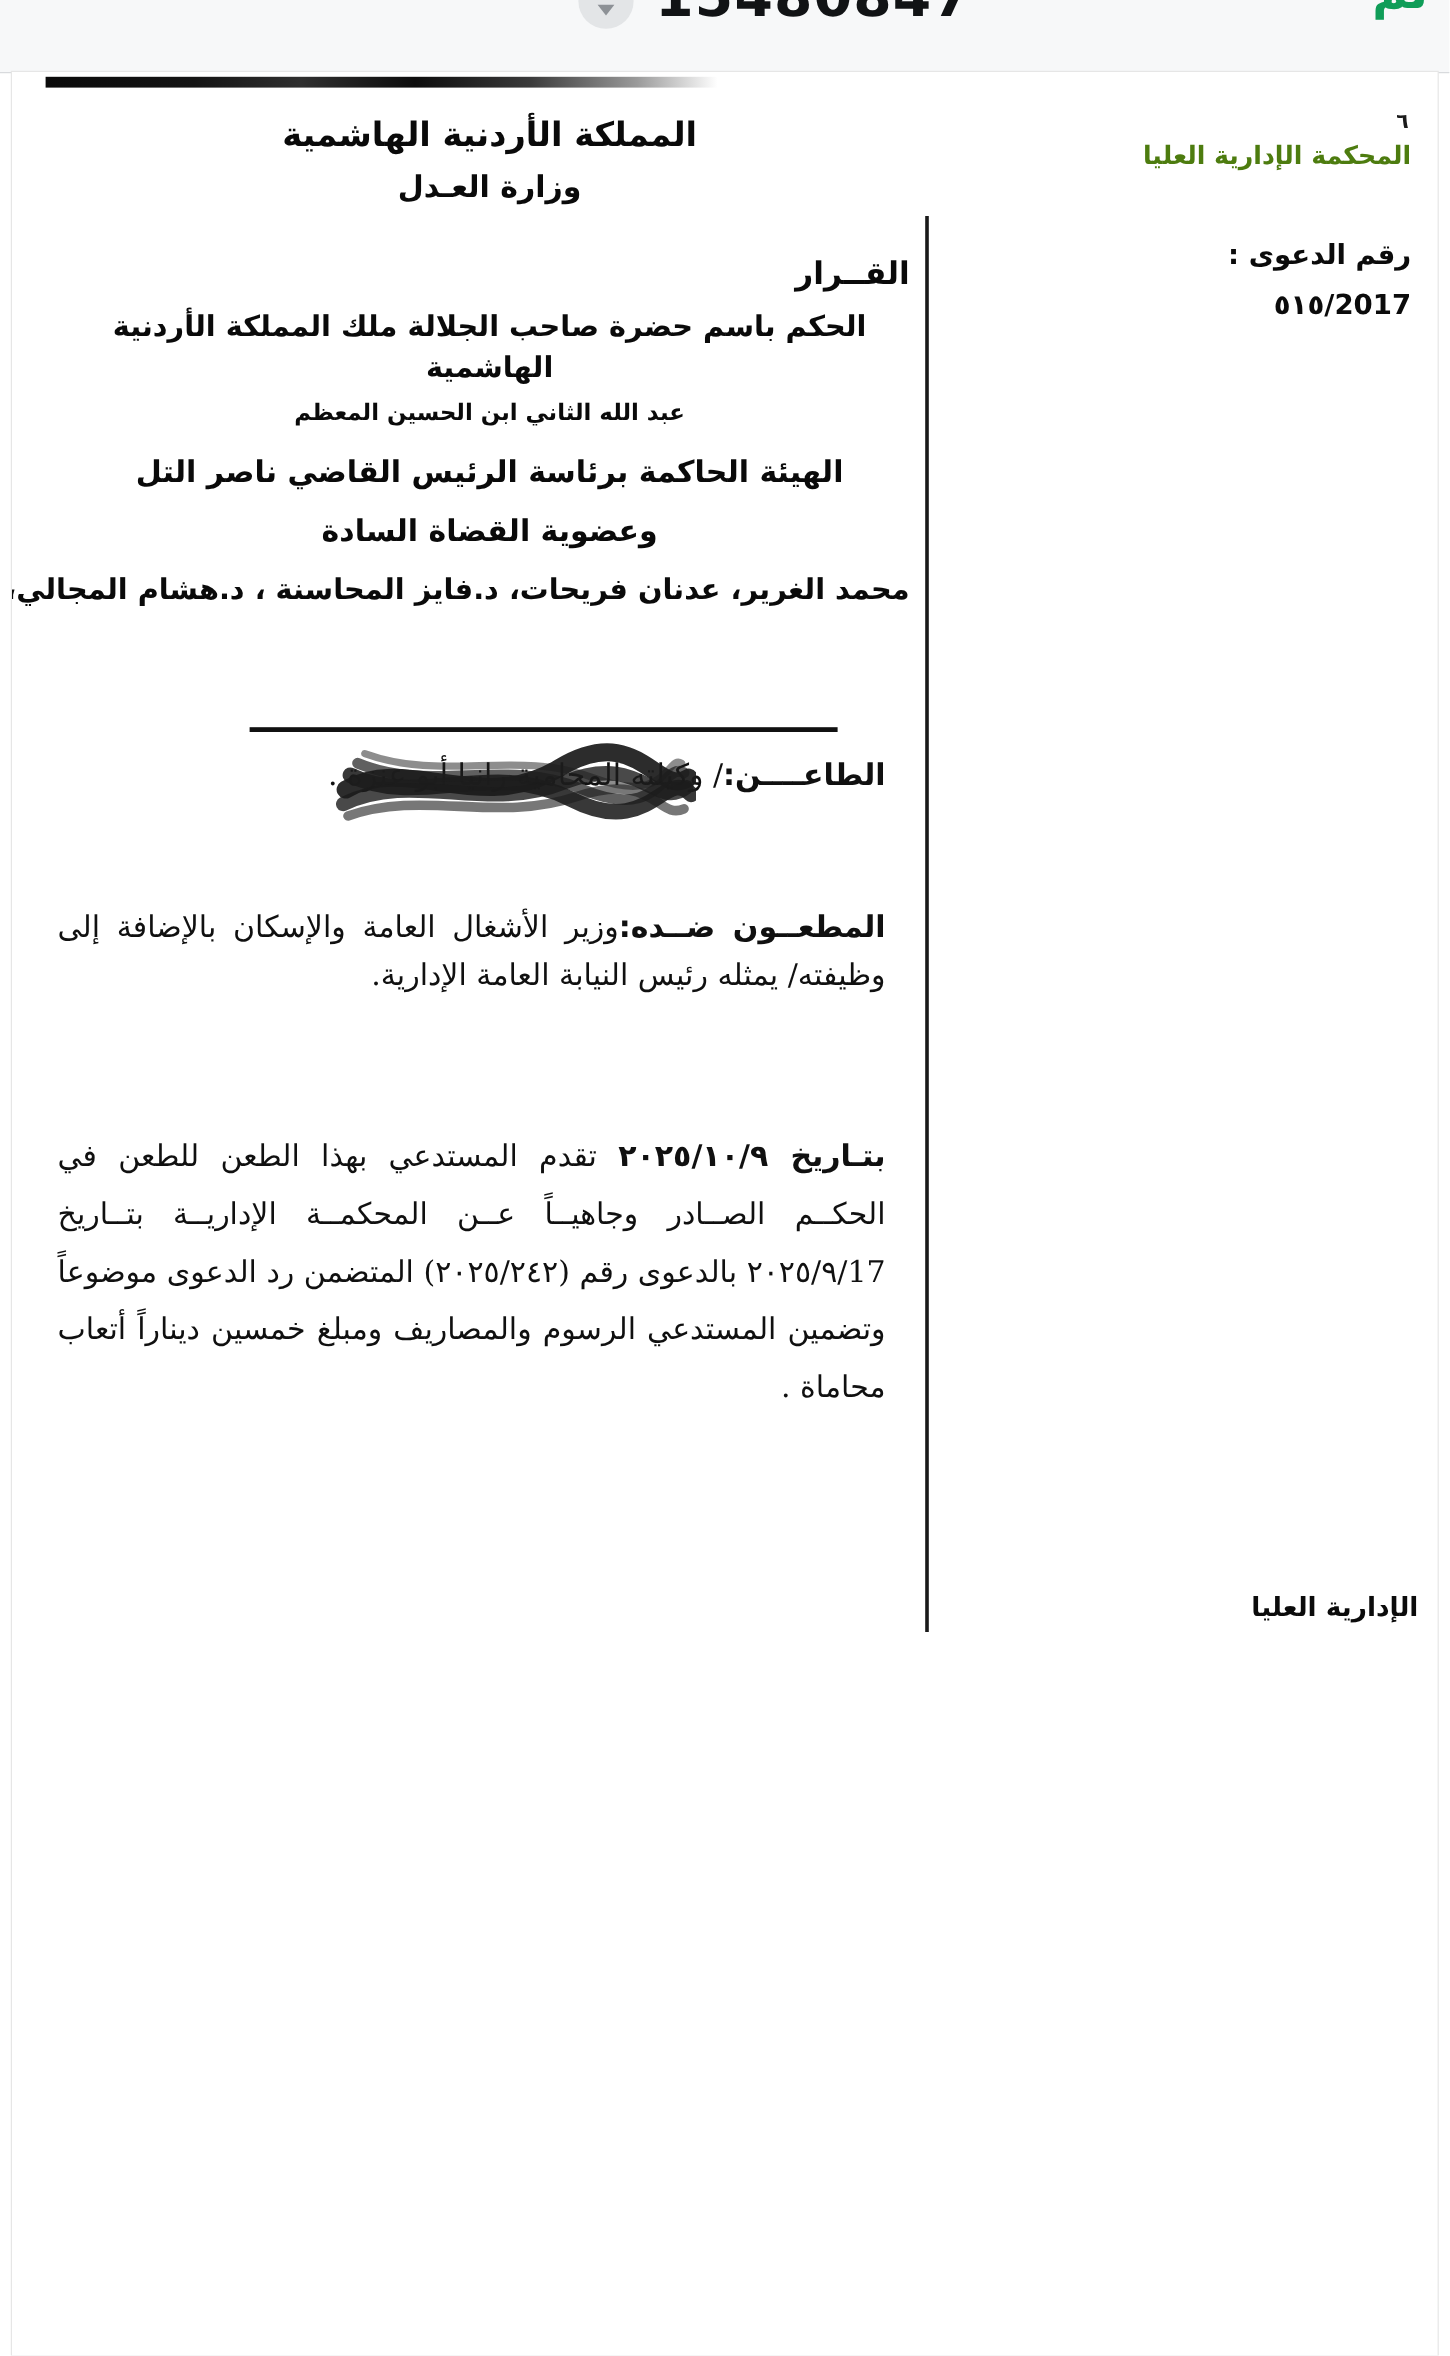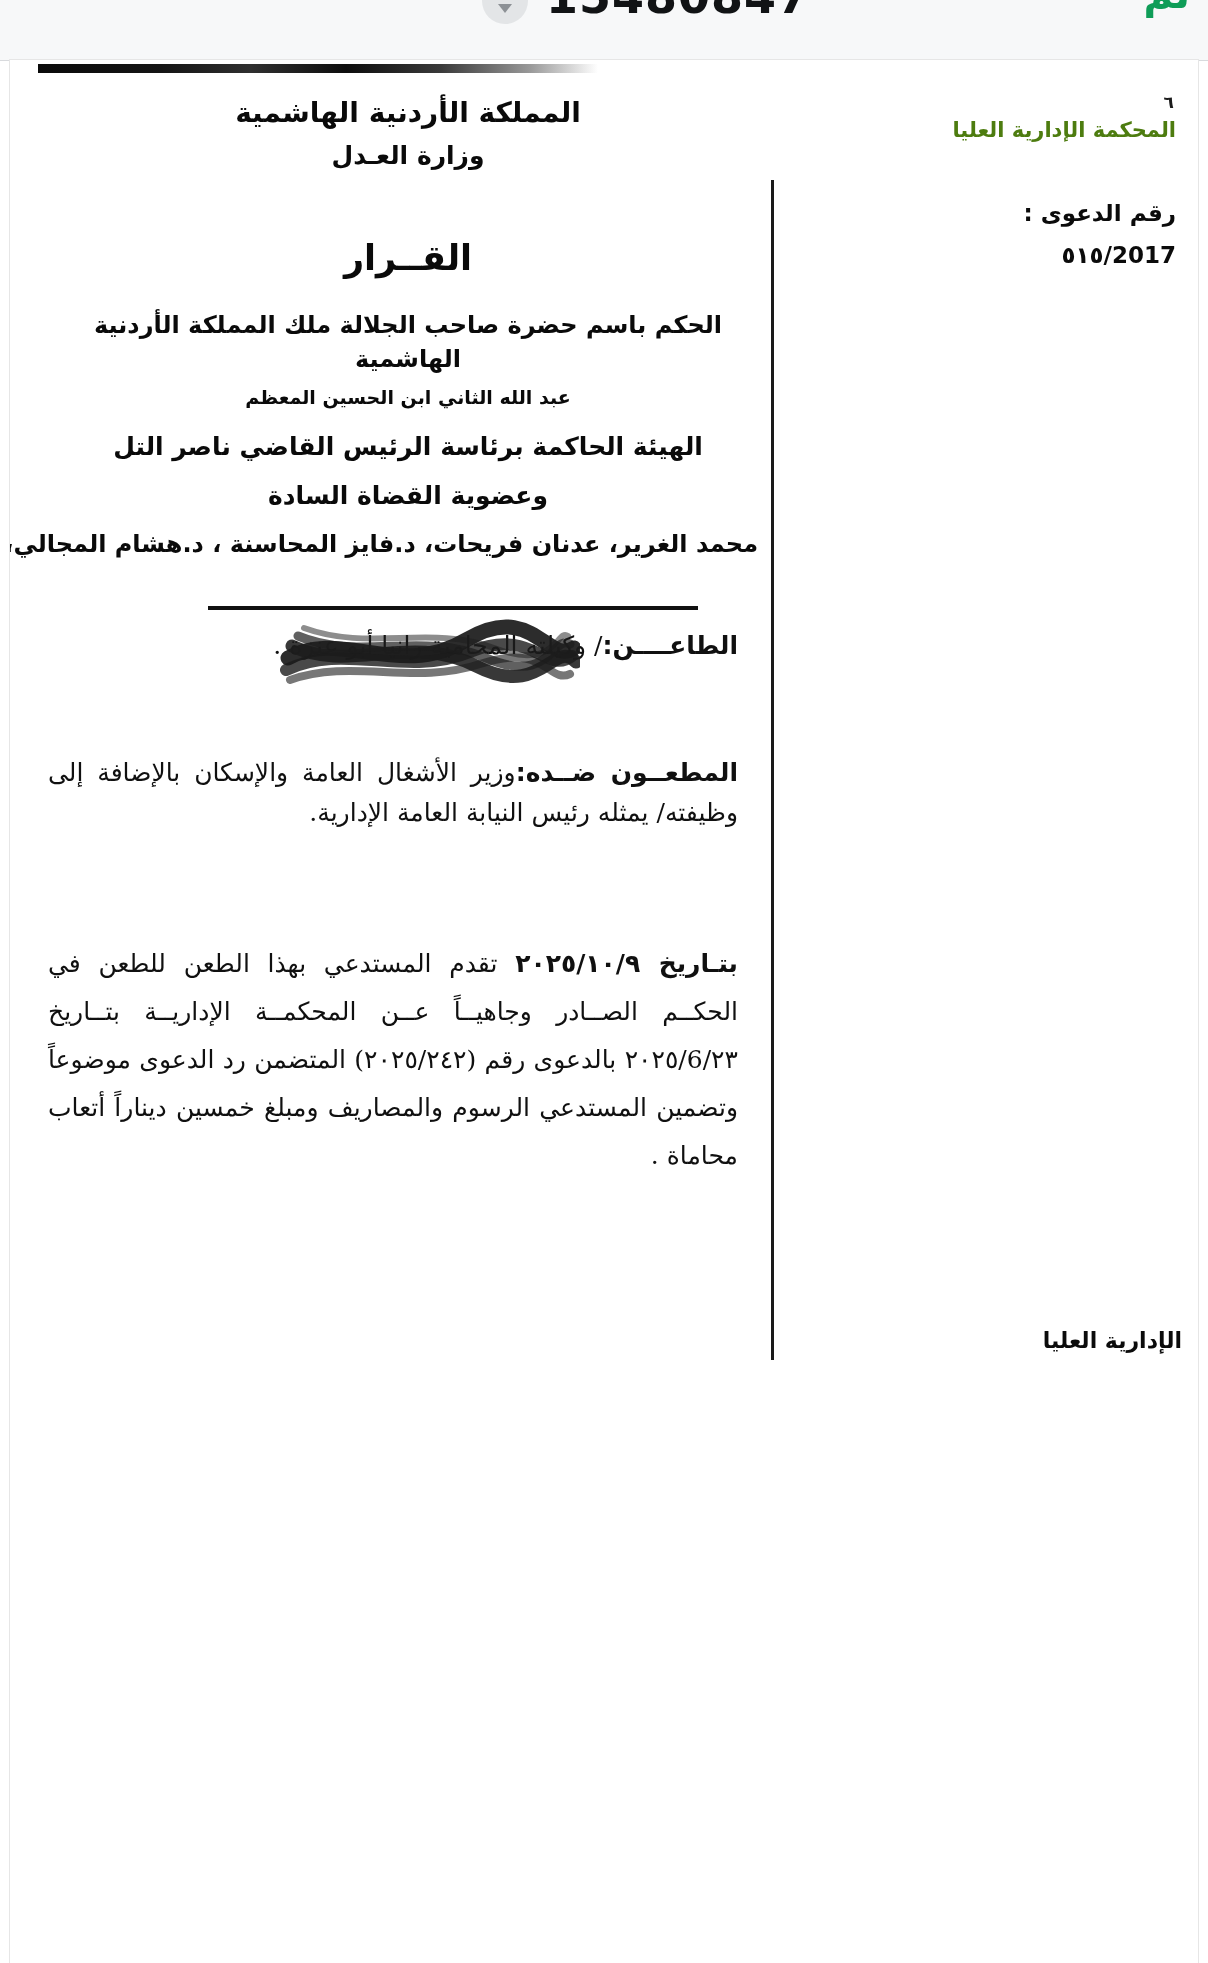--- a/index.html
+++ b/index.html
@@ -152,27 +152,28 @@
   .kingdom-line {
     font-size: 28px;
     font-weight: 700;
     letter-spacing: -0.5px;
     margin-bottom: 12px;
   }
   .ministry-line {
     font-size: 25px;
     font-weight: 700;
     letter-spacing: 1px;
-    margin-bottom: 68px;
+    margin-bottom: 44px;
   }
   #decision-word {
-    font-size: 35px;
+    font-size: 26px;
     font-weight: 700;
     letter-spacing: 1px;
-    margin-bottom: 30px;
+    margin-bottom: 11px;
+    text-align: right;
   }
   .decision-sub {
     font-size: 24px;
     font-weight: 700;
     line-height: 1.42;
     letter-spacing: -0.4px;
   }
   #king-line {
     font-size: 19px;
     font-weight: 700;
@@ -326,19 +327,19 @@
           </g>
         </svg>
       </div>
 
       <div class="party-row" id="respondent-row">
         <span class="party-label">المطعــون ضــده:</span><span>وزير الأشغال العامة والإسكان بالإضافة إلى وظيفته/ يمثله رئيس النيابة العامة الإدارية.</span>
       </div>
     </div>
 
     <div id="body-paragraph">
-      <span id="body-lead">بتـاريخ ٢٠٢٥/١٠/٩</span><span> تقدم المستدعي بهذا الطعن للطعن في الحكــم الصــادر وجاهيــاً عــن المحكمــة الإداريــة بتــاريخ ٢٠٢٥/6/٢٣ بالدعوى رقم (٢٠٢٥/٢٤٢) المتضمن رد الدعوى موضوعاً وتضمين المستدعي الرسوم والمصاريف ومبلغ خمسين ديناراً أتعاب محاماة .</span>
+      <span id="body-lead">بتـاريخ ٢٠٢٥/١٠/٩</span><span> تقدم المستدعي بهذا الطعن للطعن في الحكــم الصــادر وجاهيــاً عــن المحكمــة الإداريــة بتــاريخ ٢٠٢٥/٩/17 بالدعوى رقم (٢٠٢٥/٢٤٢) المتضمن رد الدعوى موضوعاً وتضمين المستدعي الرسوم والمصاريف ومبلغ خمسين ديناراً أتعاب محاماة .</span>
     </div>
 
     <div id="footer-label">الإدارية العليا</div>
 
   </div>
 </div>
 
 </body></html>

